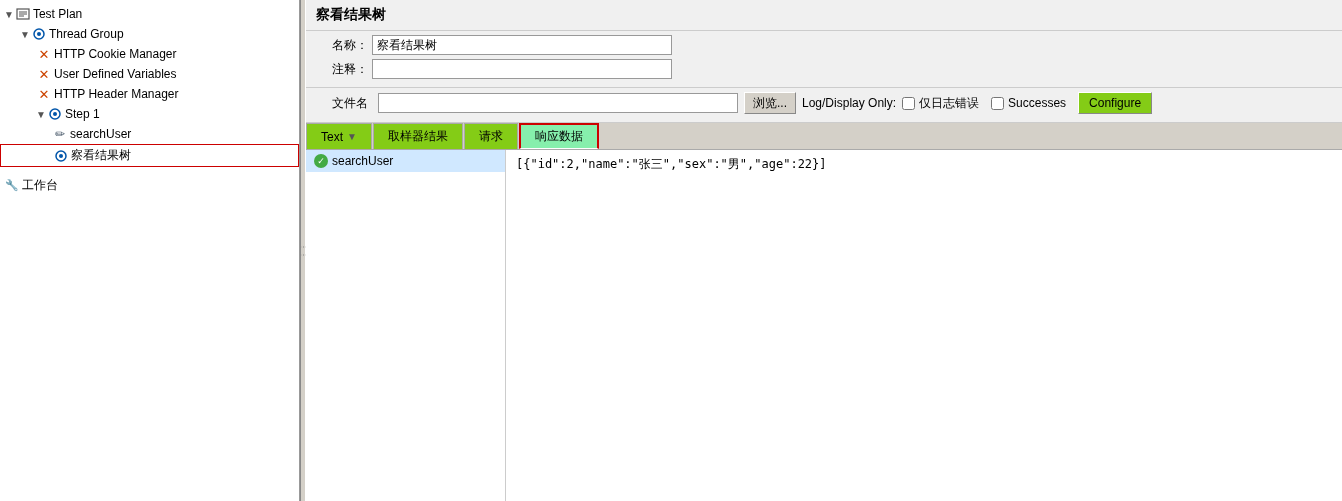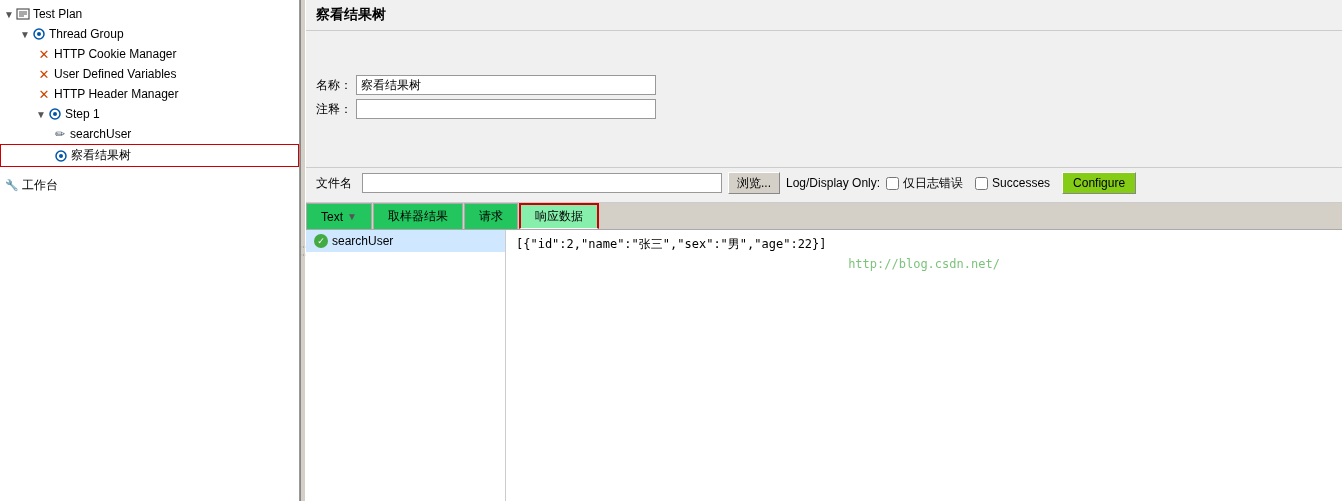--- a/index.html
+++ b/index.html
@@ -73,23 +73,22 @@
     }
     .panel-title {
       background: #f0f0f0;
       padding: 6px 10px;
       font-size: 14px;
       font-weight: bold;
       border-bottom: 1px solid #ccc;
       color: #000;
     }
     .form-section {
-      padding: 4px 10px;
+      padding: 4px 26px;
       background: #f0f0f0;
-      margin-top: 40px;
     }
     .form-row {
       display: flex;
       align-items: center;
       margin-bottom: 4px;
     }
     .form-label {
       font-size: 12px;
       margin-right: 4px;
       color: #000;
@@ -176,21 +175,21 @@
       background: #d4d0c8;
       border-bottom: 1px solid #aaa;
       flex-shrink: 0;
     }
     .tab {
       padding: 3px 14px;
       font-size: 12px;
       border: 1px solid #aaa;
       border-bottom: none;
       cursor: pointer;
-      background: #22c55e;
+      background: #84cc16;
       color: #000;
       margin-right: 1px;
       display: flex;
       align-items: center;
       gap: 4px;
     }
     .tab.active {
       background: #86efac;
       font-weight: normal;
       border: 2px solid #cc0000;
@@ -435,20 +434,19 @@
 
         <div class="results-left">
           <div class="result-item selected">
             <span class="result-success-icon"></span>
             <span class="result-label">searchUser</span>
           </div>
         </div>
 
         <div class="results-right">
           <div>[{"id":2,"name":"张三","sex":"男","age":22}]</div>
-          <div class="watermark">http://blog.csdn.net/</div>
         </div>
 
       </div>
     </div>
 
   </div>
 </div>
 
 </body></html>

